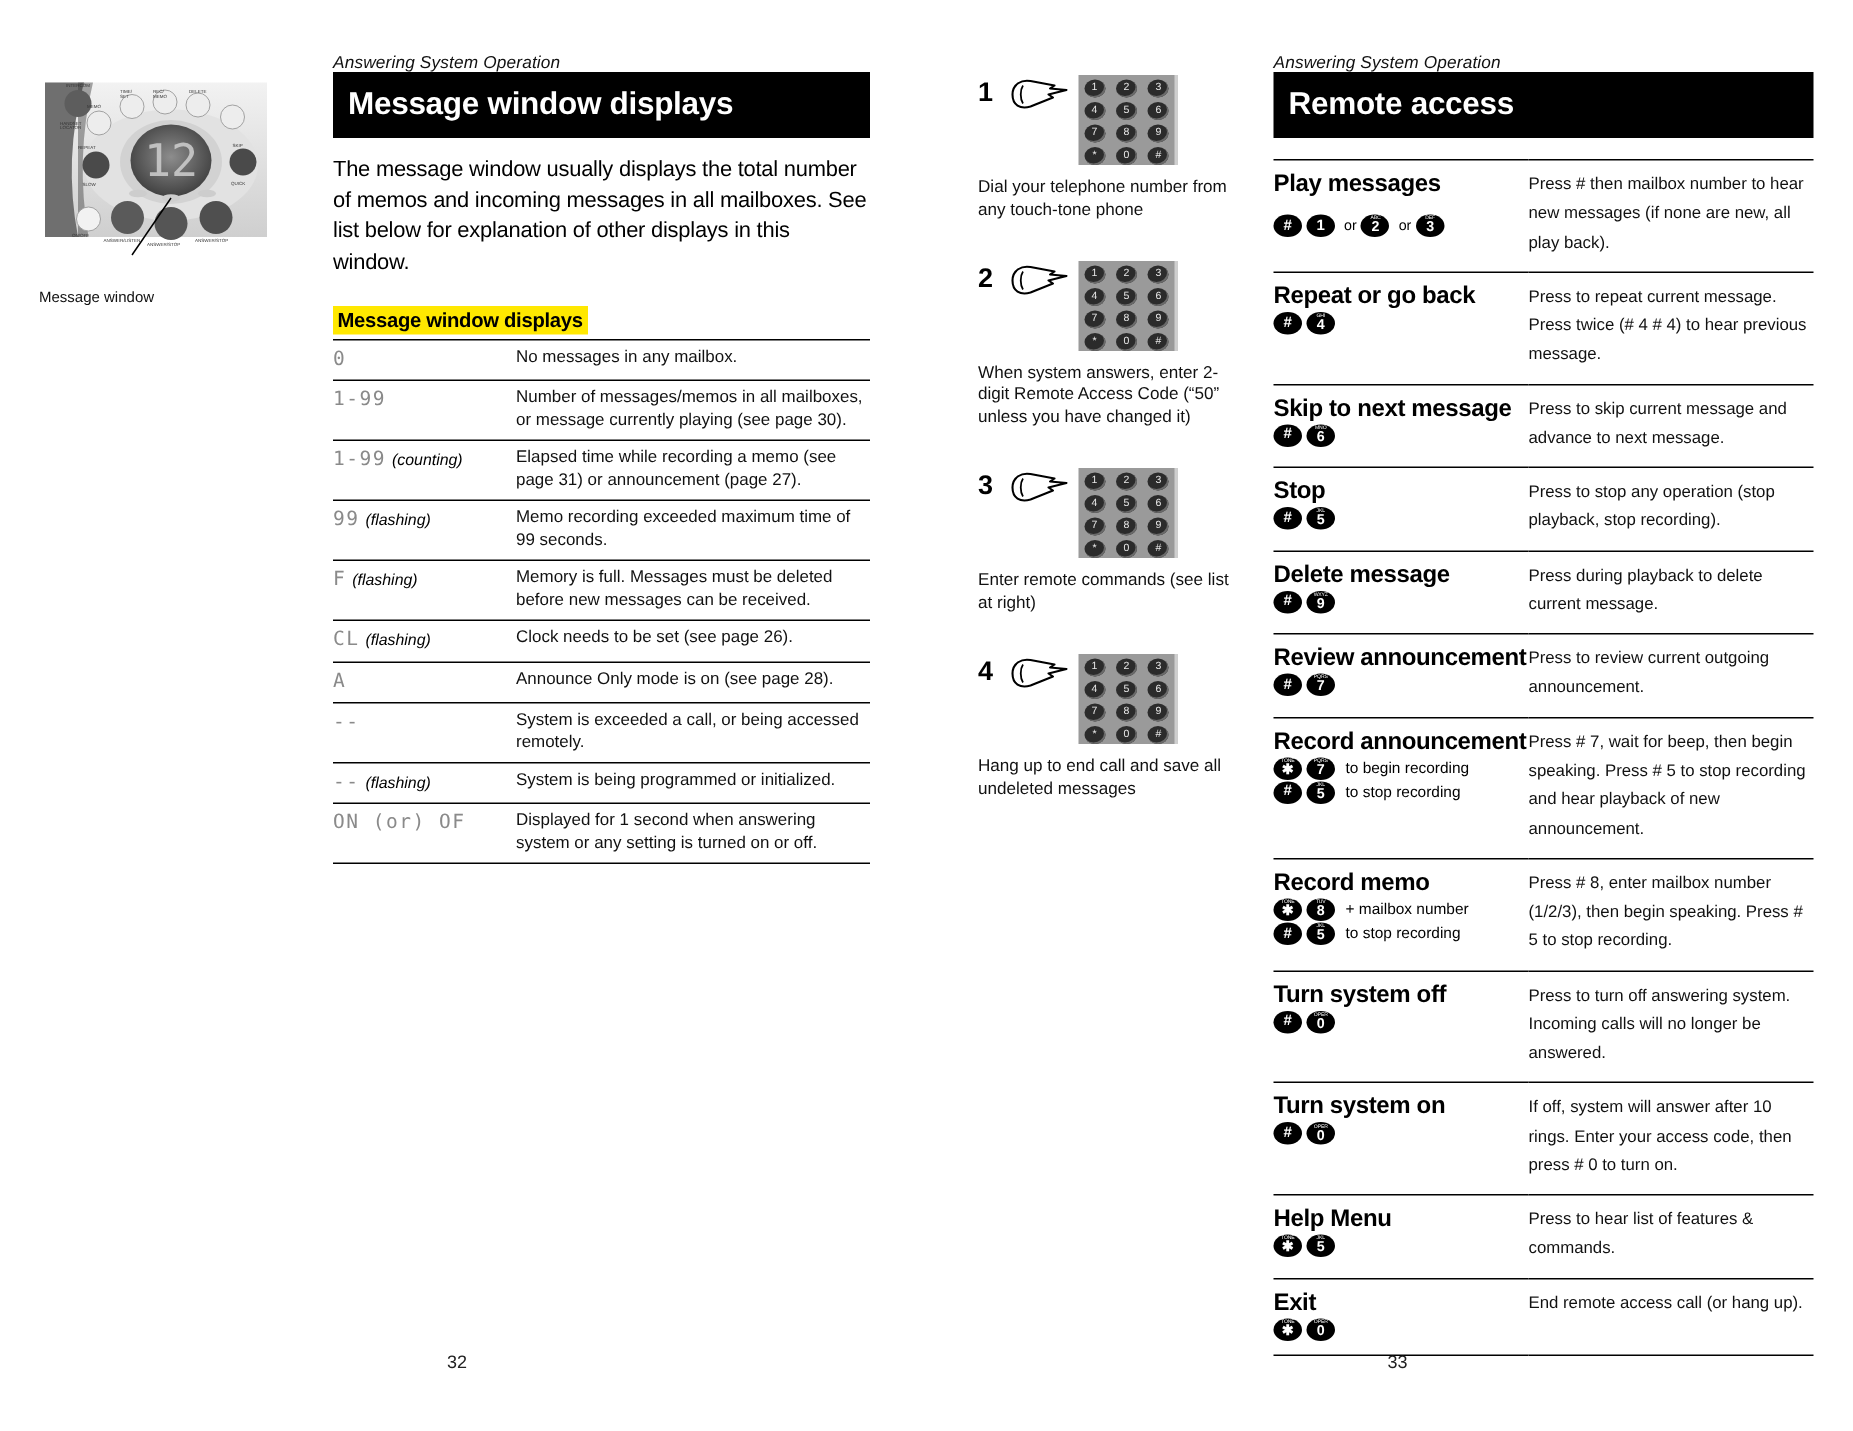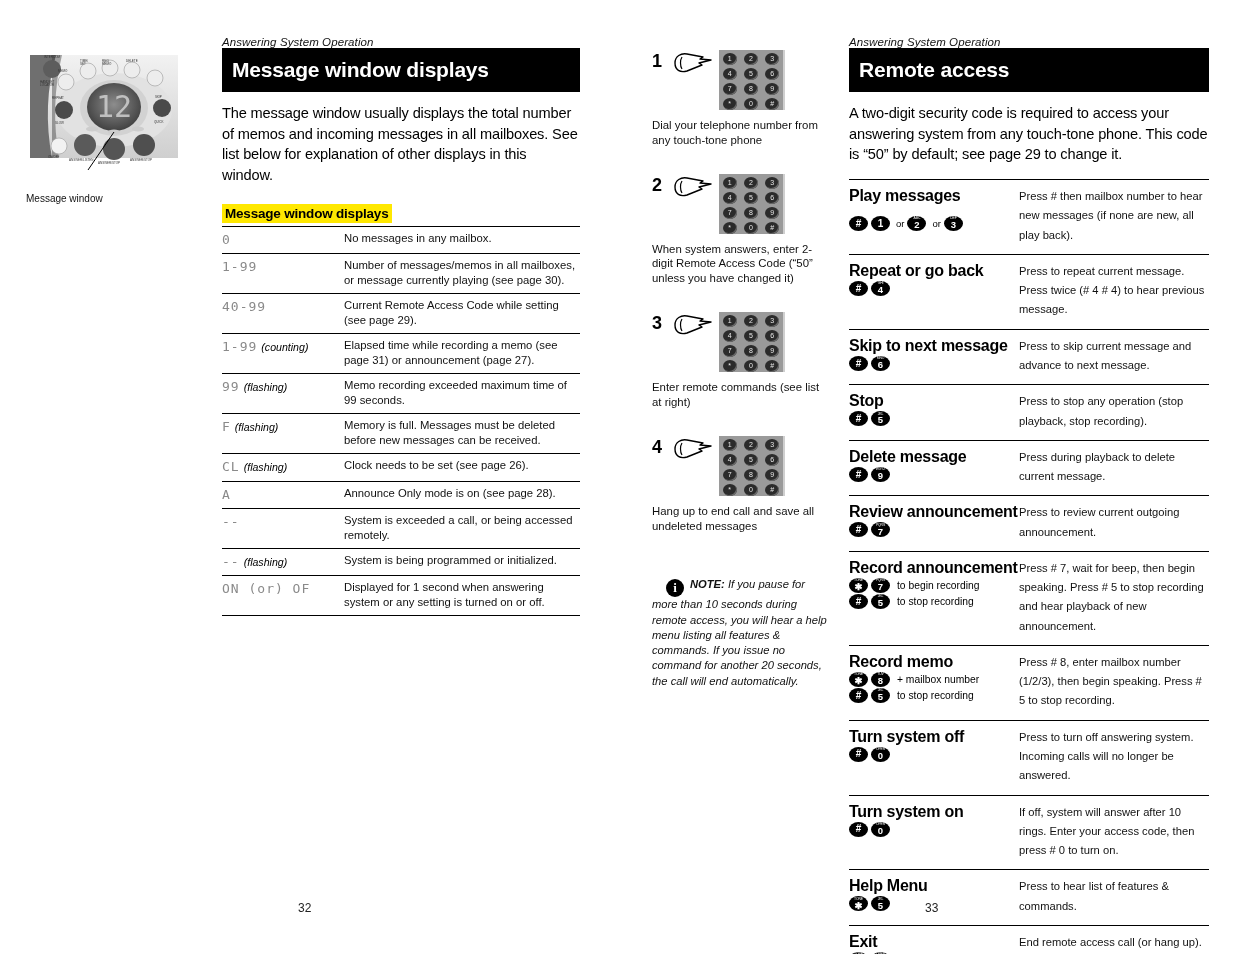--- a/index.html
+++ b/index.html
@@ -213,24 +213,20 @@
       <tbody id="disp-body">
           <tr>
             <td class="code"><span class="lcd">0</span></td>
             <td class="desc">No messages in any mailbox.</td>
           </tr>
           <tr>
             <td class="code"><span class="lcd">1-99</span></td>
             <td class="desc">Number of messages/memos in all mailboxes, or message currently playing (see page 30).</td>
           </tr>
           <tr>
-            <td class="code"><span class="lcd">40-99</span></td>
-            <td class="desc">Current Remote Access Code while setting (see page 29).</td>
-          </tr>
-          <tr>
             <td class="code"><span class="lcd">1-99</span><span class="paren">(counting)</span></td>
             <td class="desc">Elapsed time while recording a memo (see page 31) or announcement (page 27).</td>
           </tr>
           <tr>
             <td class="code"><span class="lcd">99</span><span class="paren">(flashing)</span></td>
             <td class="desc">Memo recording exceeded maximum time of 99 seconds.</td>
           </tr>
           <tr>
             <td class="code"><span class="lcd">F</span><span class="paren">(flashing)</span></td>
             <td class="desc">Memory is full. Messages must be deleted before new messages can be received.</td>
@@ -384,29 +380,25 @@
               <div class="krow">
                 <div class="key">*</div>
                 <div class="key">0</div>
                 <div class="key">#</div>
               </div>
             </div>
           </div>
           <div class="step-txt">Hang up to end call and save all undeleted messages</div>
         </div>
       </div>
-    <div class="note">
-      <span class="info-icon">i</span><b>NOTE:</b><span> If you pause for more than 10 seconds during remote access, you will hear a help menu listing all features &amp; commands. If you issue no command for another 20 seconds, the call will end automatically.</span>
-    </div>
   </div>
 
   <div id="right-col">
     <div class="running-head">Answering System Operation</div>
     <div class="black-bar">Remote access</div>
-    <div class="intro">A two-digit security code is required to access your answering system from any touch-tone phone. This code is “50” by default; see page 29 to change it.</div>
     <table class="cmd">
       <tbody id="cmd-body">
           <tr>
             <td class="cmd-left">
               <div class="cmd-title">Play messages</div>
               <div class="keyline">
                 <div class="kbtn nolt">
                   <span class="dg">#</span>
                 </div>
                 <div class="kbtn nolt">

